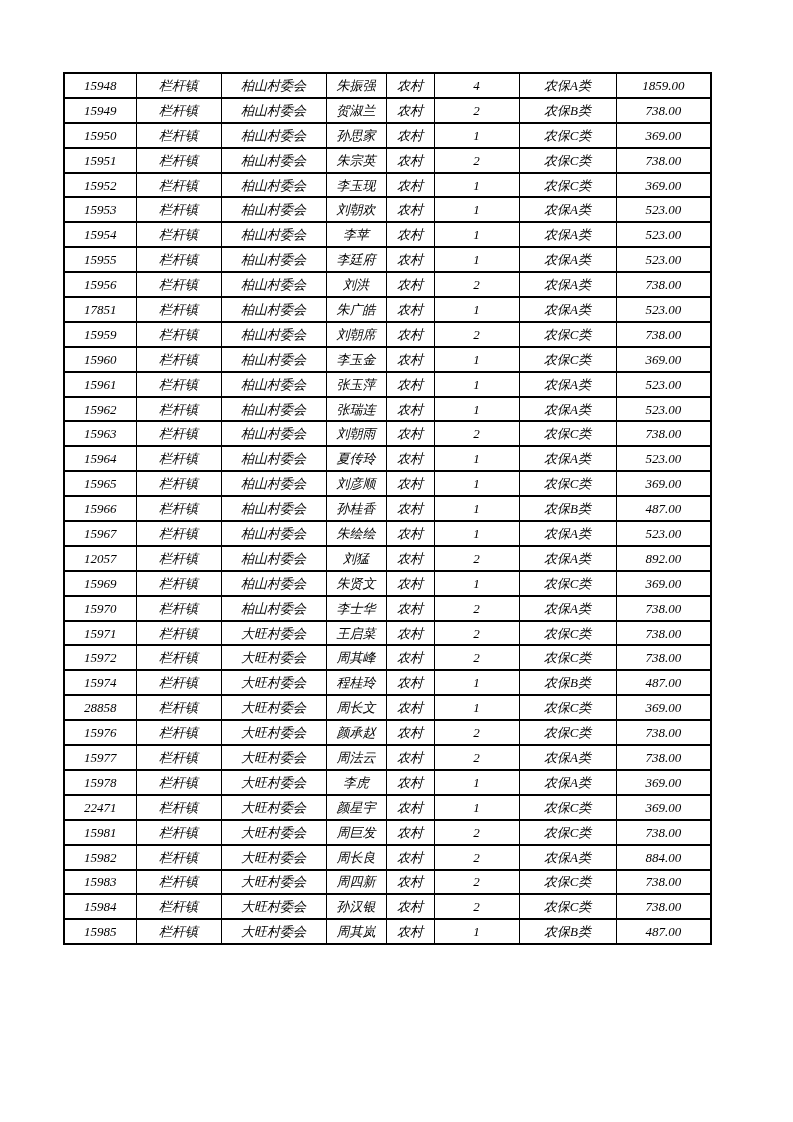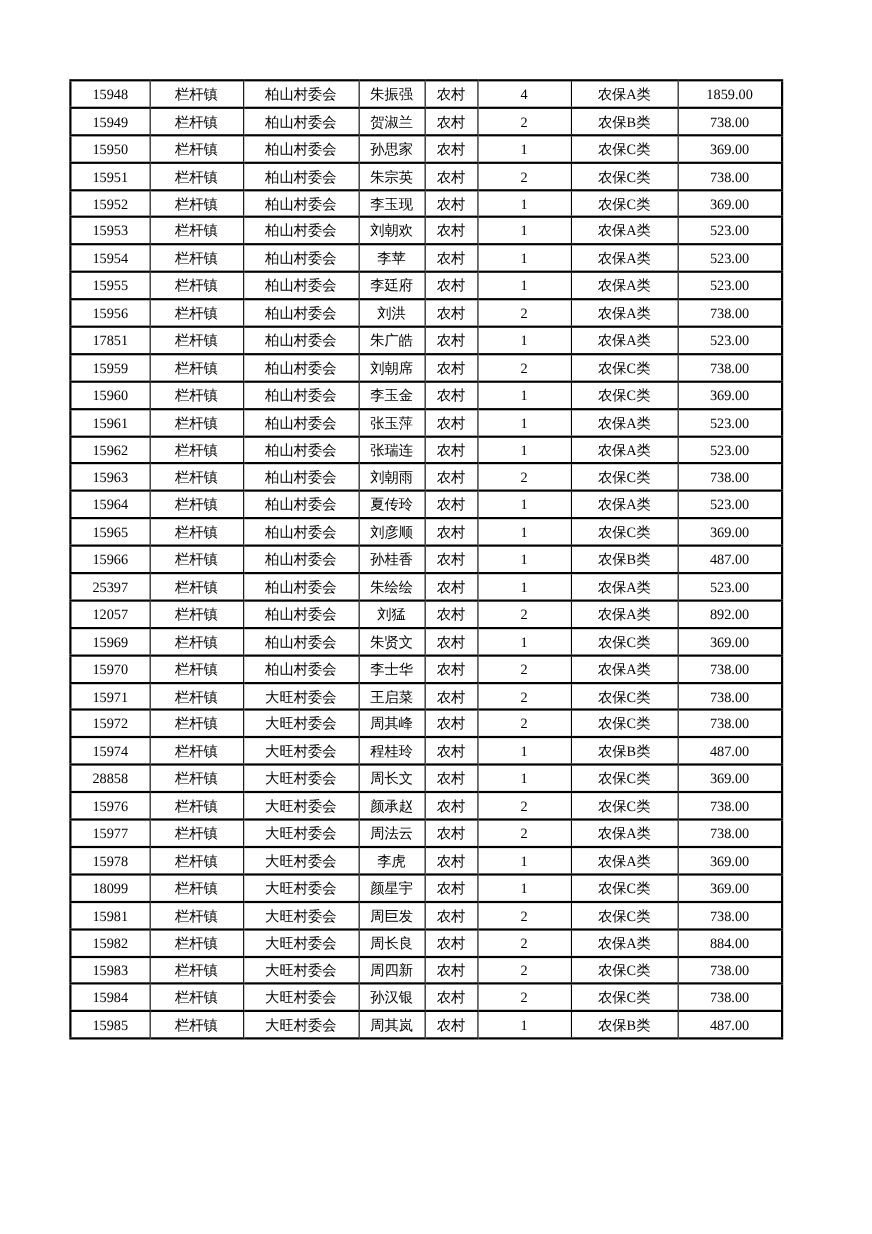--- a/index.html
+++ b/index.html
@@ -15,20 +15,21 @@
     overflow: hidden;
   }
   table.payment-table {
     position: absolute;
     left: 63px;
     top: 72px;
     width: 647px;
     border-collapse: collapse;
     table-layout: fixed;
     border: 2px solid #000000;
+    font-style: italic;
   }
   table.payment-table td {
     border: 1px solid #000000;
     border-top-width: 2px;
     border-bottom-width: 2px;
     height: 22.9px;
     padding: 0;
     font-family: "Liberation Serif", "DejaVu Serif", serif;
     font-size: 13px;
     line-height: 1;
@@ -237,21 +238,21 @@
           <td>15966</td>
           <td>栏杆镇</td>
           <td>柏山村委会</td>
           <td>孙桂香</td>
           <td>农村</td>
           <td>1</td>
           <td>农保B类</td>
           <td>487.00</td>
         </tr>
         <tr>
-          <td>25397</td>
+          <td>15967</td>
           <td>栏杆镇</td>
           <td>柏山村委会</td>
           <td>朱绘绘</td>
           <td>农村</td>
           <td>1</td>
           <td>农保A类</td>
           <td>523.00</td>
         </tr>
         <tr>
           <td>12057</td>
@@ -347,21 +348,21 @@
           <td>15978</td>
           <td>栏杆镇</td>
           <td>大旺村委会</td>
           <td>李虎</td>
           <td>农村</td>
           <td>1</td>
           <td>农保A类</td>
           <td>369.00</td>
         </tr>
         <tr>
-          <td>18099</td>
+          <td>22471</td>
           <td>栏杆镇</td>
           <td>大旺村委会</td>
           <td>颜星宇</td>
           <td>农村</td>
           <td>1</td>
           <td>农保C类</td>
           <td>369.00</td>
         </tr>
         <tr>
           <td>15981</td>

